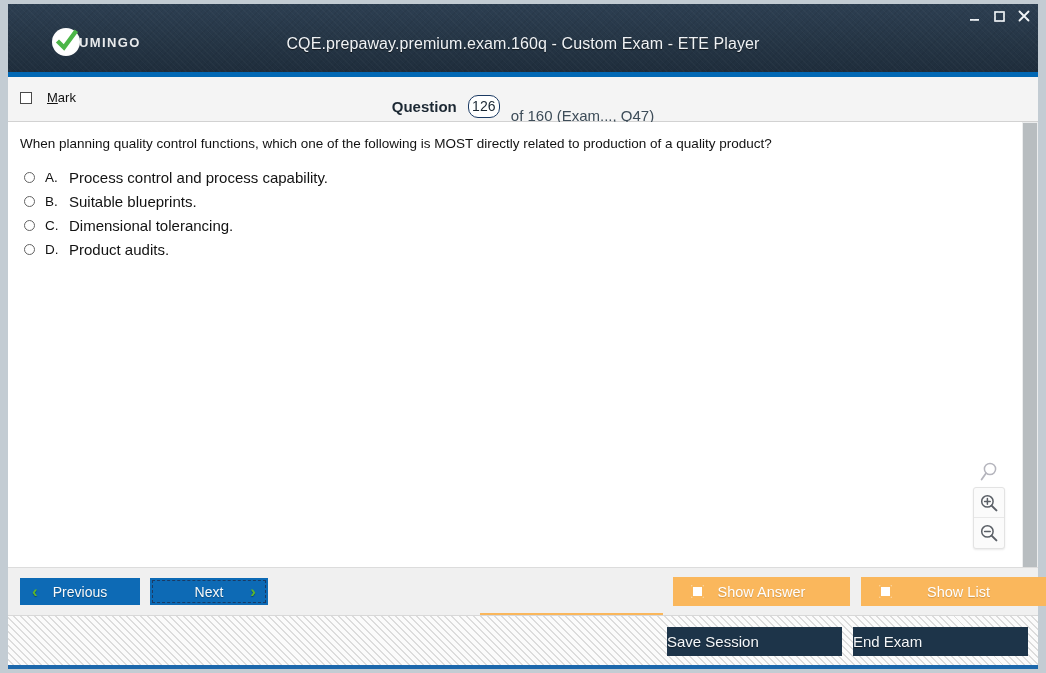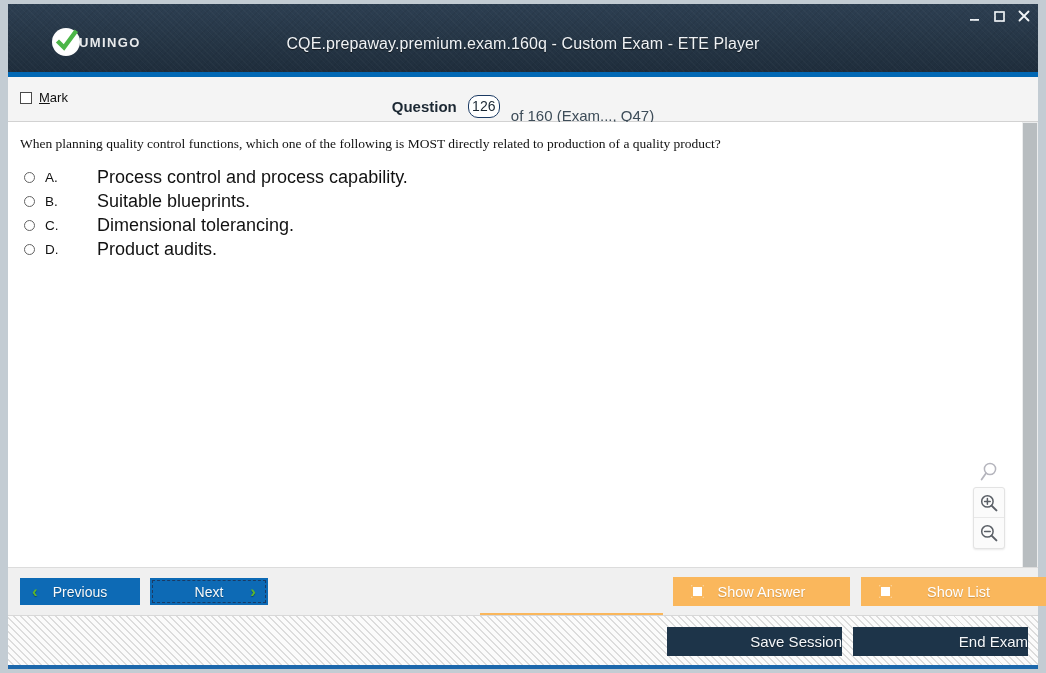--- a/index.html
+++ b/index.html
@@ -88,21 +88,21 @@
   #question-bar {
     position: absolute;
     left: 8px; top: 77px;
     width: 1030px; height: 45px;
     background: #f4f4f4;
     border-bottom: 1px solid #d2d2d2;
   }
   #mark-control {
     position: absolute;
     left: 12px; top: 13px;
-    display: flex; align-items: center; gap: 7px;
+    display: flex; align-items: center; gap: 15px;
     cursor: pointer;
   }
   .checkbox-box {
     width: 12px; height: 12px;
     border: 1px solid #4a4a4a;
     background: #fff;
   }
   #mark-label {
     font-size: 13px; color: #111;
   }
@@ -132,21 +132,20 @@
     background: #fff;
     overflow: hidden;
   }
   #question-text {
     position: absolute;
     left: 12px; top: 13px;
     right: 40px;
     font-size: 13.5px;
     color: #121212;
     line-height: 17px;
-    font-family: Liberation Serif, serif;
   }
   #answer-list {
     position: absolute;
     left: 16px; top: 43px;
   }
   .answer-option {
     display: flex; align-items: center;
     height: 24px;
     cursor: pointer;
   }
@@ -157,23 +156,22 @@
     background: #fff;
     flex: 0 0 auto;
   }
   .option-letter {
     width: 24px;
     margin-left: 10px;
     font-size: 13.5px;
     color: #121212;
   }
   .option-text {
-    font-size: 18px;
+    font-size: 15px;
     color: #121212;
-    margin-left: 28px;
   }
   
   #content-scrollbar {
     position: absolute;
     right: 0; top: 0;
     width: 16px; height: 100%;
     background: #ecedee;
   }
   #content-scrollbar-thumb {
     position: absolute;
@@ -275,21 +273,21 @@
       #fbfbfb 1.4px, #fbfbfb 5px
     );
     border-top: 1px solid #d8d8d8;
   }
   .btn-dark {
     position: absolute; top: 11px;
     height: 29px;
     background: #1d3449;
     color: #f3f6f9;
     font-size: 15px;
-    display: flex; align-items: center; justify-content: flex-end;
+    display: flex; align-items: center; justify-content: flex-start;
     cursor: pointer;
     text-shadow: 0 1px 1px rgba(0,0,0,.5);
   }
   #save-session-button { left: 659px; width: 175px; }
   #end-exam-button { left: 845px; width: 175px; }
 
   #footer-accent {
     position: absolute;
     left: 8px; top: 665px;
     width: 1030px; height: 4px;

